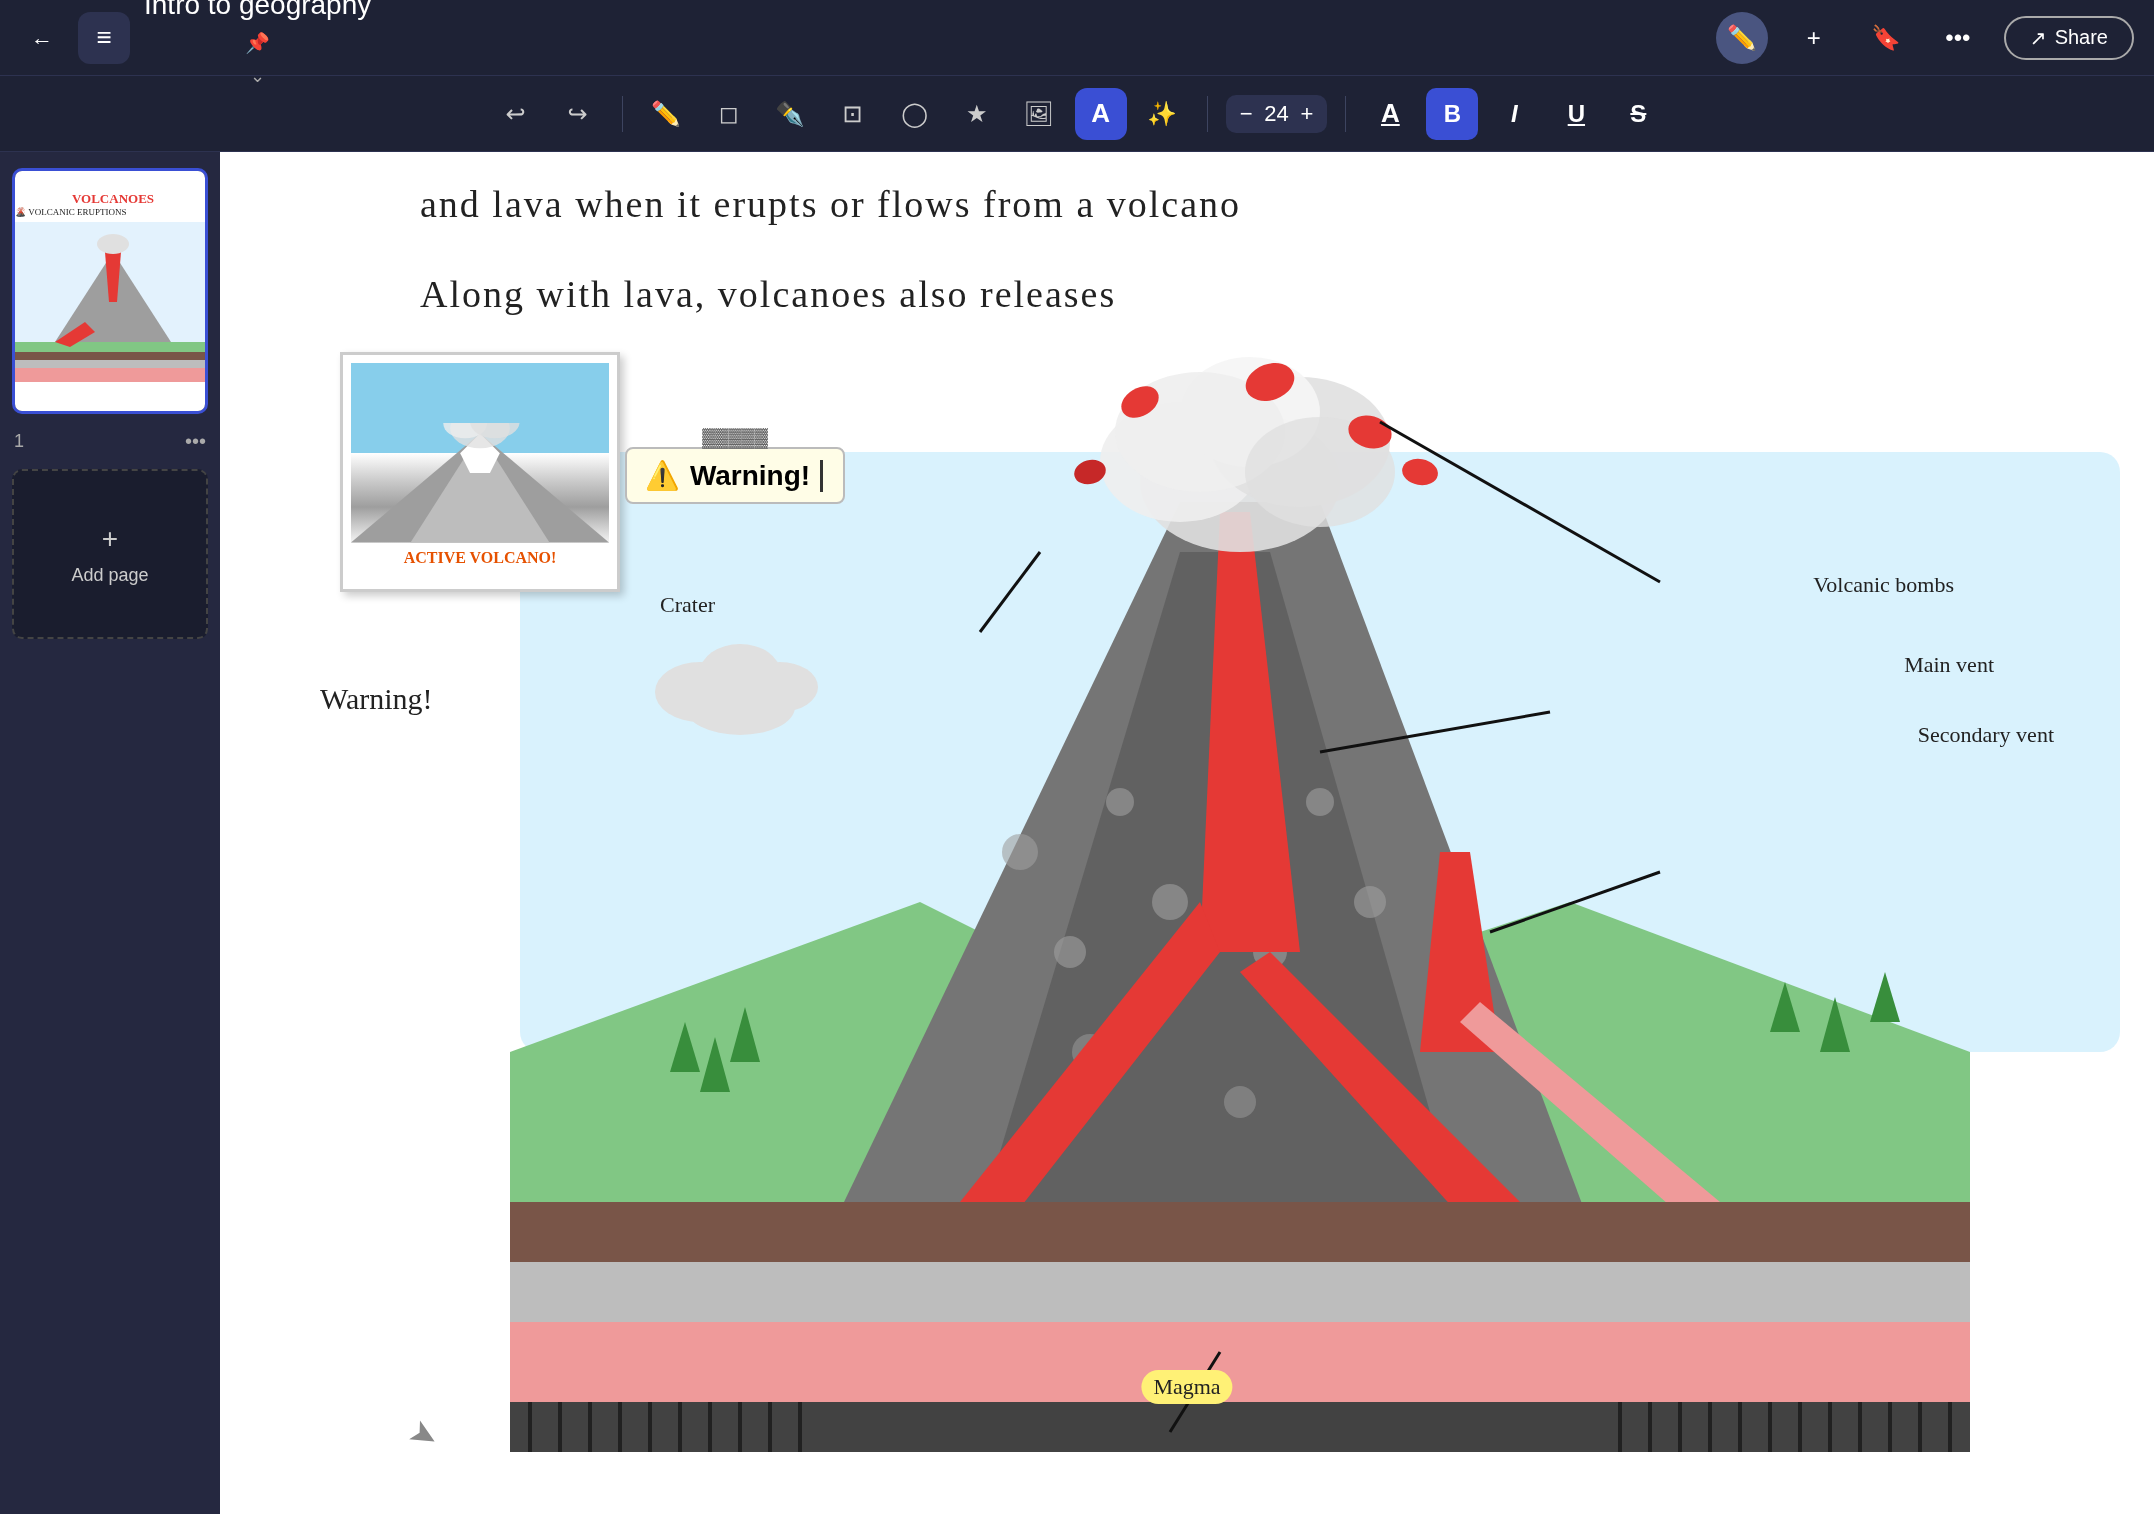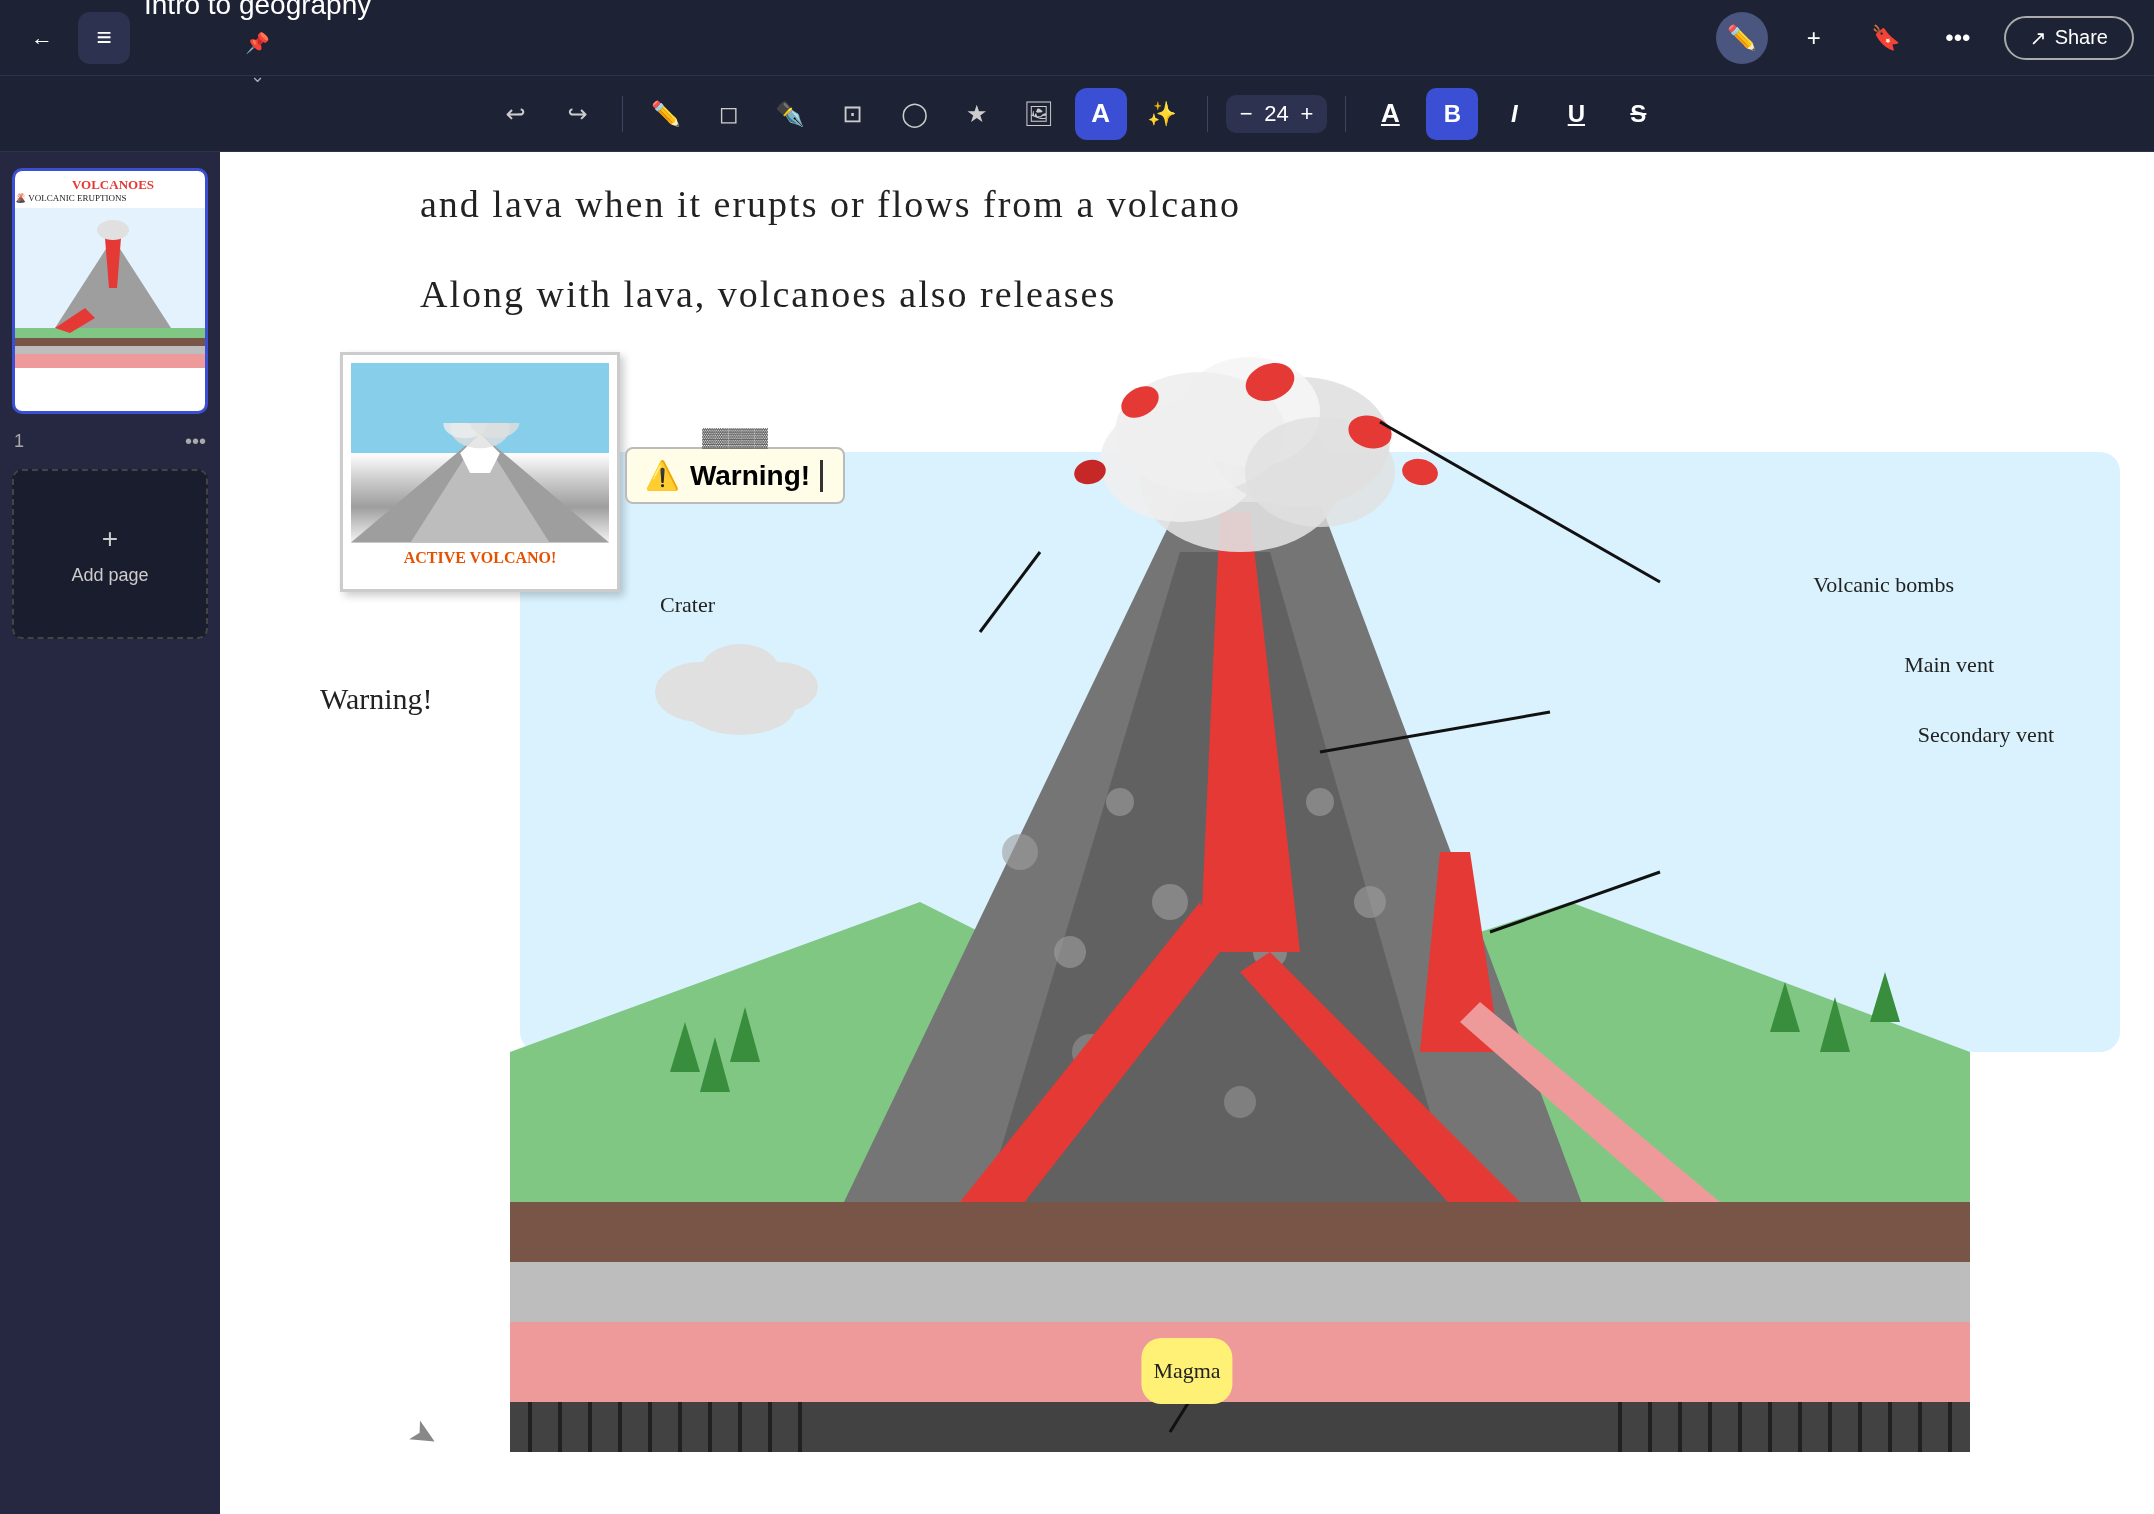--- a/index.html
+++ b/index.html
@@ -220,39 +220,39 @@
     
     .diag-label {
       position: absolute;
       font-family: 'Comic Sans MS', cursive;
       font-size: 22px;
       color: #222;
       background: transparent;
     }
     .diag-label.yellow-bg {
       background: #fff176;
-      padding: 20px 12px;
+      padding: 4px 12px;
       border-radius: 20px;
     }
 
     
     .thumb-content {
       width: 196px;
       height: 240px;
       background: #fff;
       position: relative;
       overflow: hidden;
     }
     .thumb-title {
       color: #e53935;
       font-size: 13px;
       font-weight: bold;
       font-family: 'Comic Sans MS', cursive;
       text-align: center;
-      padding-top: 6px;
+      padding-top: 20px;
     }
     .thumb-sub {
       color: #222;
       font-size: 9px;
       font-family: 'Comic Sans MS', cursive;
       text-align: left;
     }
     .thumb-diagram {
       width: 100%;
       height: 170px;

